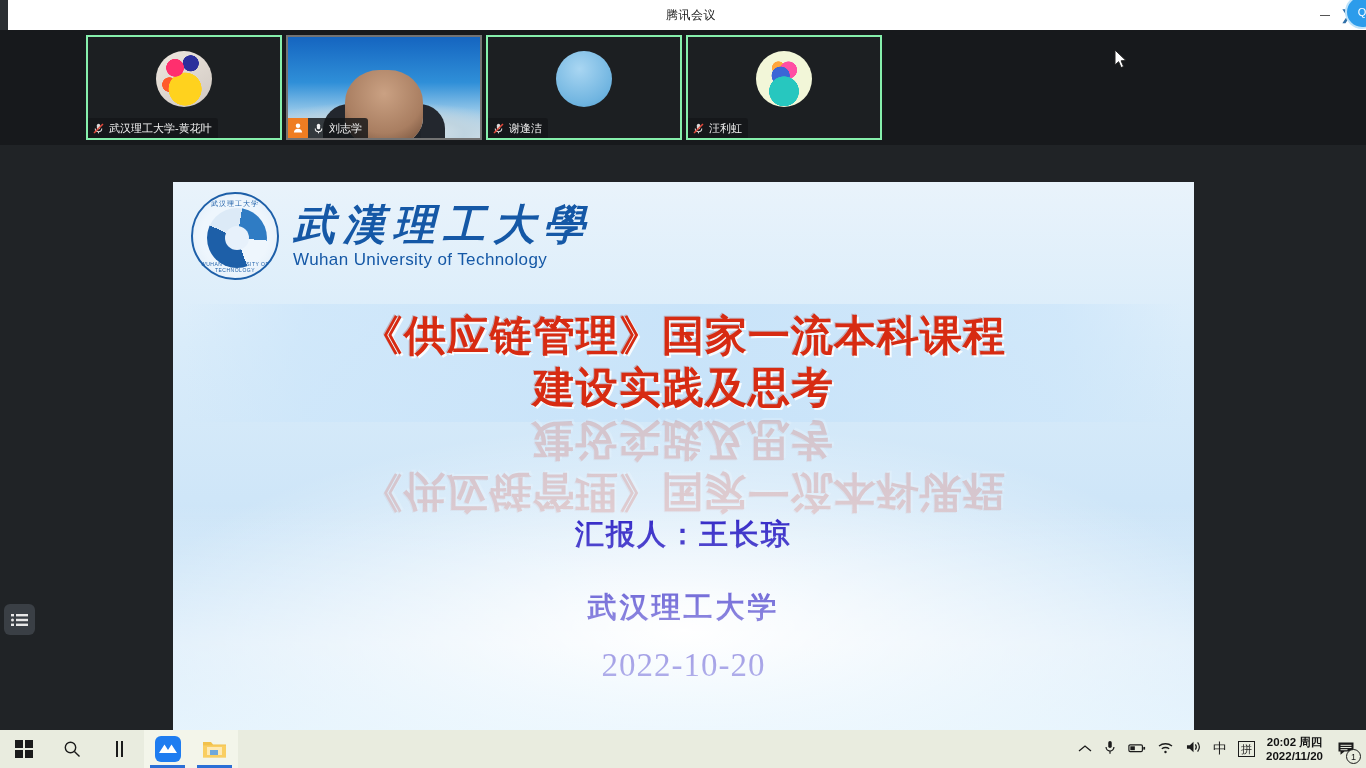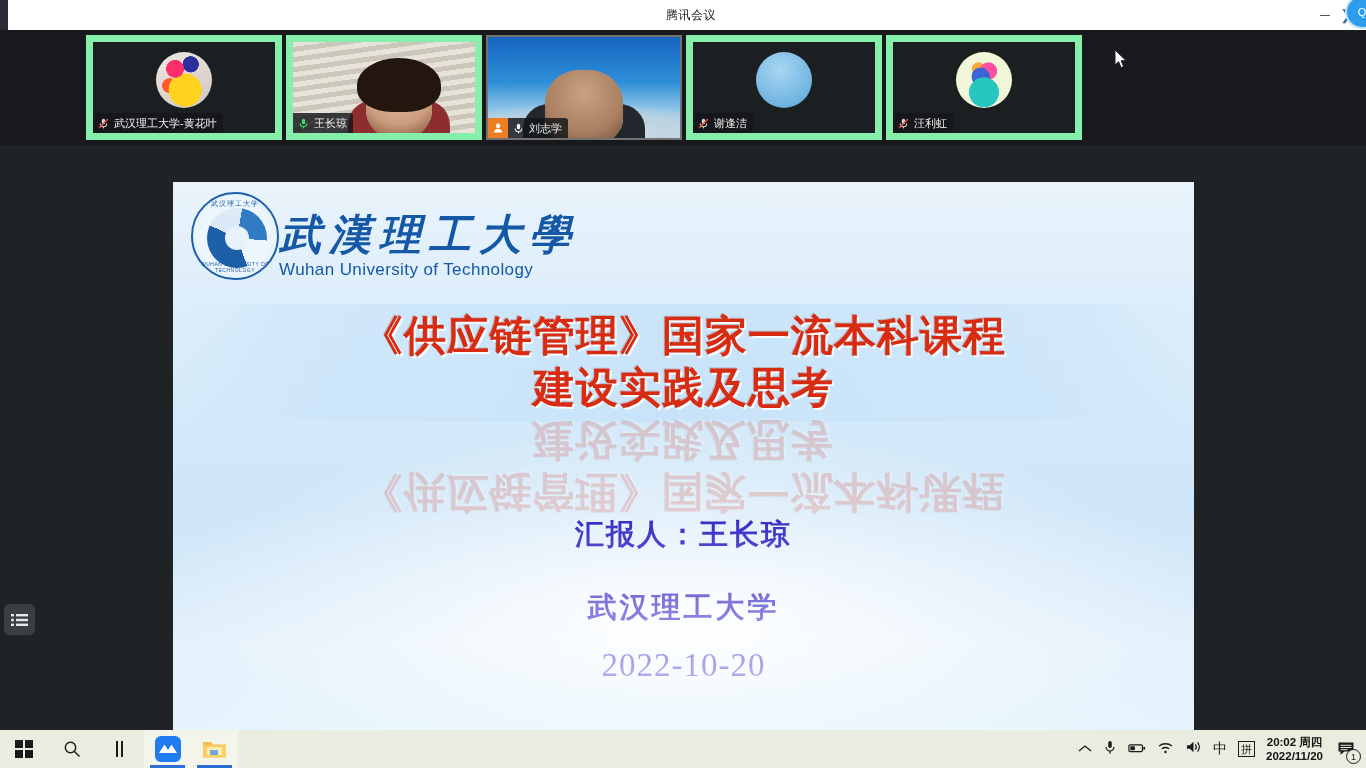--- a/index.html
+++ b/index.html
@@ -37,21 +37,21 @@
     background:#202326;
   }
   
   .filmstrip {
     position:absolute; left:0; top:0; width:1366px; height:115px;
     background:#17191c; display:flex; align-items:center; gap:4px;
     padding-left:86px;
   }
   .tile {
     position:relative; width:196px; height:105px;
-    background:#1c1f22; border:7px solid #86efac; overflow:hidden; flex:0 0 auto;
+    background:#1c1f22; border:2px solid #86efac; overflow:hidden; flex:0 0 auto;
   }
   .tile.active { border:2px solid #737373; }
   .tile .feed { position:absolute; inset:0; }
   .feed.sky {
     background:
       radial-gradient(ellipse 120% 50% at 50% 95%, #e8eef2 0%, #bfd4e0 35%, rgba(255,255,255,0) 62%),
       linear-gradient(#1565c0 0%, #2f8fd8 45%, #8fc4e8 72%, #dfeaf0 100%);
   }
   .feed.blinds {
     background:
@@ -121,21 +121,21 @@
     background:
       radial-gradient(ellipse 90% 60% at 50% 78%, #ffffff 0%, rgba(255,255,255,0) 60%),
       linear-gradient(#e9f3fb 0%, #d9ecfa 28%, #cfe6f8 55%, #bfdef6 80%, #b6d9f5 100%);
     overflow:hidden;
   }
   .slide::after {
     content:""; position:absolute; left:0; right:0; bottom:0; height:44%;
     background:linear-gradient(rgba(255,255,255,0) 0%, rgba(255,255,255,.55) 55%, rgba(240,250,255,.85) 100%);
     pointer-events:none;
   }
-  .logo-row { position:absolute; left:18px; top:10px; display:flex; align-items:flex-end; }
+  .logo-row { position:absolute; left:18px; top:10px; display:flex; align-items:center; gap:14px; }
   .logo-mark {
     width:88px; height:88px; border-radius:50%; position:relative;
     border:2px solid #1d5fa8;
     background:radial-gradient(circle at 50% 50%, #eef6fd 0 56%, #dceaf7 100%);
   }
   .logo-mark .swirl {
     position:absolute; left:14px; top:14px; width:60px; height:60px; border-radius:50%;
     background:
       conic-gradient(from 200deg, #1d5fa8 0deg 95deg, #dceaf7 95deg 170deg,
                      #2f7cc4 170deg 255deg, #eef6fd 255deg 320deg, #1d5fa8 320deg 360deg);
@@ -268,35 +268,20 @@
           <svg class="mic" viewBox="0 0 16 16">
             <rect x="6" y="2" width="4" height="7" rx="2" fill="#d8d8d8"></rect>
             <path d="M4 8a4 4 0 0 0 8 0" fill="none" stroke="#d8d8d8" stroke-width="1.3"></path>
             <line x1="8" y1="12" x2="8" y2="14" stroke="#d8d8d8" stroke-width="1.3"></line>
             <line x1="2.5" y1="13.5" x2="13.5" y2="2.5" stroke="#e2483a" stroke-width="1.8"></line>
           </svg>
           <span class="nm">武汉理工大学-黄花叶</span>
         </div>
       </div>
 
-      <div class="tile">
-        <div class="feed blinds">
-          <div class="person-b">
-              <div class="hair"></div>
-            </div>
-        </div>
-        <div class="namebar">
-          <svg class="mic" viewBox="0 0 16 16">
-            <rect x="6" y="2" width="4" height="7" rx="2" fill="#3ddc6a"></rect>
-            <path d="M4 8a4 4 0 0 0 8 0" fill="none" stroke="#3ddc6a" stroke-width="1.3"></path>
-            <line x1="8" y1="12" x2="8" y2="14" stroke="#3ddc6a" stroke-width="1.3"></line>
-          </svg>
-          <span class="nm">王长琼</span>
-        </div>
-      </div>
 
       <div class="tile active">
         <div class="feed sky">
           <div class="person-a"></div>
         </div>
         <div class="hostbadge">
           <svg width="12" height="12" viewBox="0 0 16 16">
             <circle cx="8" cy="5" r="3" fill="#fff"></circle>
             <path d="M2.5 14c0-3 2.4-5 5.5-5s5.5 2 5.5 5z" fill="#fff"></path>
           </svg>

